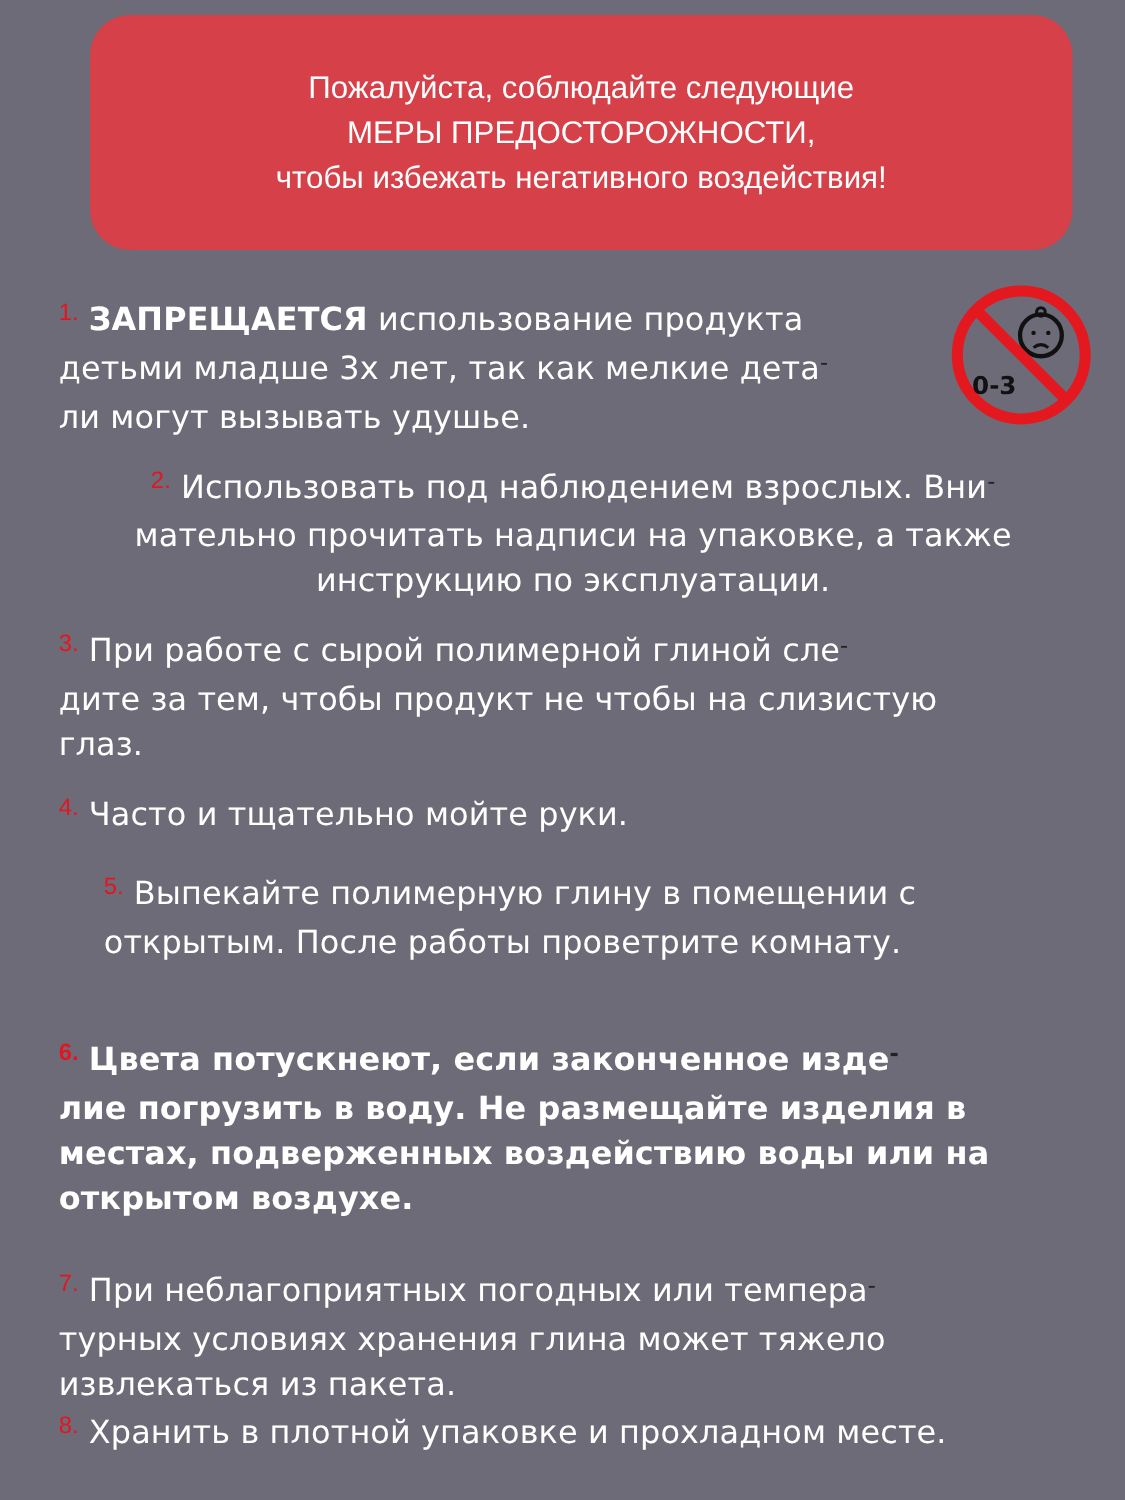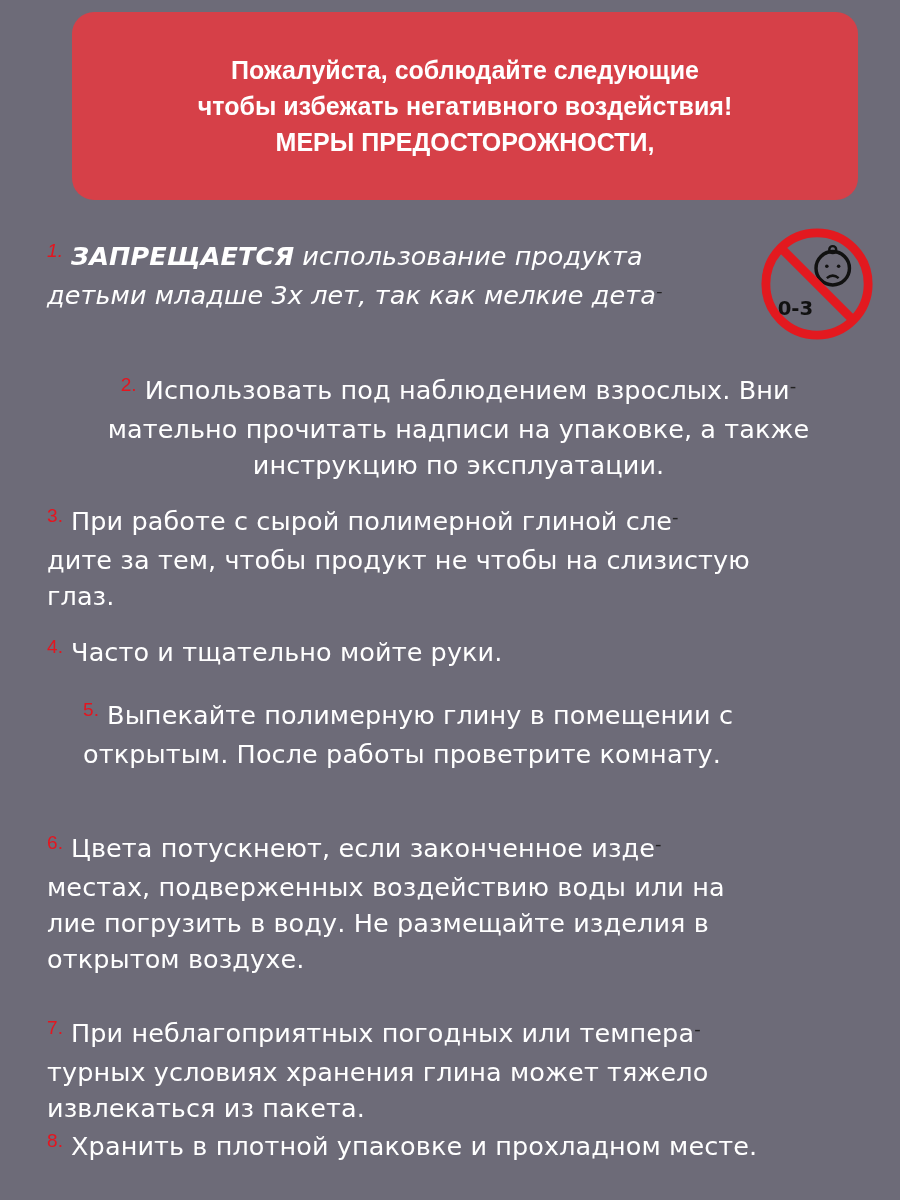--- a/index.html
+++ b/index.html
@@ -4,23 +4,23 @@
 <style>
   html, body { margin:0; padding:0; }
   body {
     width:900px; height:1200px; overflow:hidden;
     background:#6d6b78;
     font-family:"DejaVu Sans","Liberation Sans",sans-serif;
     position:relative;
   }
   .banner {
     position:absolute; left:72px; top:12px; width:786px; height:188px;
-    background:#d64048; border-radius:22px;
+    background:#d64048; border-radius:32px;
     display:flex; flex-direction:column; align-items:center; justify-content:center;
-    color:#ffffff; font-weight:bold; font-size:25px; line-height:36px; text-align:center;
+    color:#ffffff; font-weight:normal; font-size:25px; line-height:36px; text-align:center;
     font-family:"Liberation Sans", sans-serif;
   }
   .banner span { display:block; white-space:nowrap; }
   .item {
     position:absolute; left:47px; right:30px;
     color:#ffffff; font-size:25.5px; line-height:36px;
     font-family:"DejaVu Sans", sans-serif; letter-spacing:0.1px;
   }
   .item .line { display:block; white-space:nowrap; }
   .num {
@@ -29,27 +29,28 @@
   }
   .strong { font-weight:bold; }
   .hy { color:#222; font-size:18px; position:relative; top:-7px; }
   .icon { position:absolute; left:758px; top:225px; width:118px; height:118px; }
 </style>
 </head>
 <body>
 
 <div class="banner">
   <span>Пожалуйста, соблюдайте следующие</span>
+  <span>МЕРЫ ПРЕДОСТОРОЖНОСТИ,</span>
   <span>чтобы избежать негативного воздействия!</span>
-  <span>МЕРЫ ПРЕДОСТОРОЖНОСТИ,</span>
 </div>
 
-<div class="item" style="top:238px; right:150px;font-style:italic;">
+<div class="item" style="top:238px; right:150px;">
   <span class="line"><span class="num">1.</span><span class="strong">ЗАПРЕЩАЕТСЯ</span><span> использование продукта</span></span>
   <span class="line"><span>детьми младше 3х лет, так как мелкие дета</span><span class="hy">-</span></span>
+  <span class="line"><span>ли могут вызывать удушье.</span></span>
 </div>
 
 <svg class="icon" viewBox="0 0 120 120">
   <circle cx="60" cy="60" r="52" fill="#6d6b78" stroke="#e3191f" stroke-width="9"></circle>
   <circle cx="76" cy="44" r="17" fill="none" stroke="#111" stroke-width="3.5"></circle>
   <circle cx="76" cy="25" r="3.5" fill="none" stroke="#111" stroke-width="2.5"></circle>
   <circle cx="70" cy="42" r="1.8" fill="#111"></circle>
   <circle cx="82" cy="42" r="1.8" fill="#111"></circle>
   <path d="M70 54 Q76 49 82 54" fill="none" stroke="#111" stroke-width="2.5"></path>
   <text x="20" y="92" font-family="DejaVu Sans, sans-serif" font-weight="bold" font-size="20" fill="#111">0-3</text>
@@ -70,24 +71,24 @@
 
 <div class="item" style="top:634px;">
   <span class="line"><span class="num">4.</span><span>Часто и тщательно мойте руки.</span></span>
 </div>
 
 <div class="item" style="top:697px;margin-left:36px;">
   <span class="line"><span class="num">5.</span><span>Выпекайте полимерную глину в помещении с</span></span>
   <span class="line"><span>открытым. После работы проветрите комнату.</span></span>
 </div>
 
-<div class="item" style="top:830px;">
+<div class="item" style="top:830px;font-weight:bold;">
   <span class="line"><span class="num">6.</span><span>Цвета потускнеют, если законченное изде</span><span class="hy">-</span></span>
+  <span class="line"><span>лие погрузить в воду. Не размещайте изделия в</span></span>
   <span class="line"><span>местах, подверженных воздействию воды или на</span></span>
-  <span class="line"><span>лие погрузить в воду. Не размещайте изделия в</span></span>
   <span class="line"><span>открытом воздухе.</span></span>
 </div>
 
 <div class="item" style="top:996px;margin-top:19px;">
   <span class="line"><span class="num">7.</span><span>При неблагоприятных погодных или темпера</span><span class="hy">-</span></span>
   <span class="line"><span>турных условиях хранения глина может тяжело</span></span>
   <span class="line"><span>извлекаться из пакета.</span></span>
 </div>
 
 <div class="item" style="top:1128px;">

